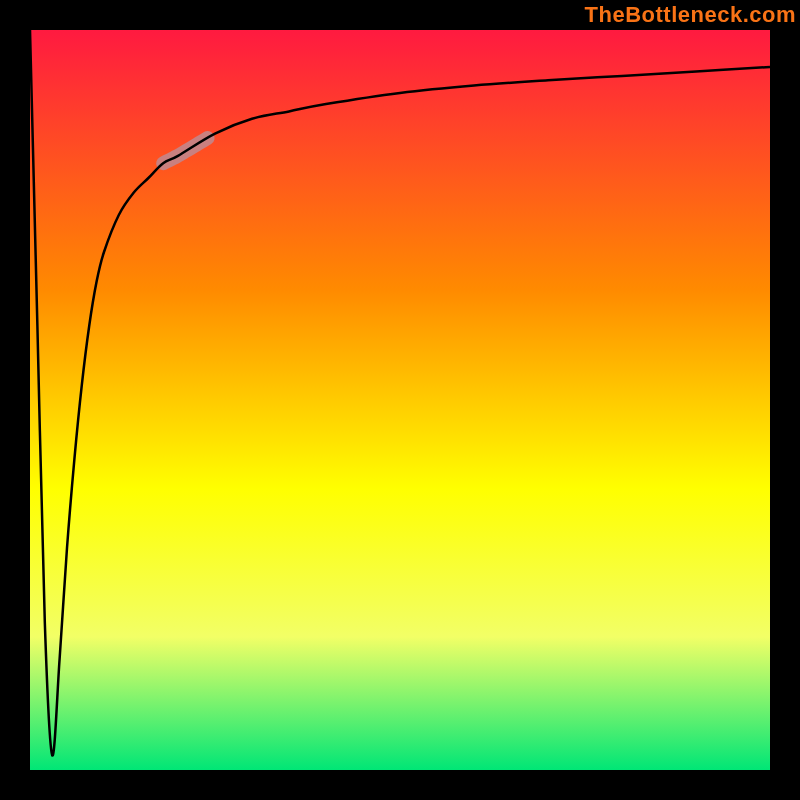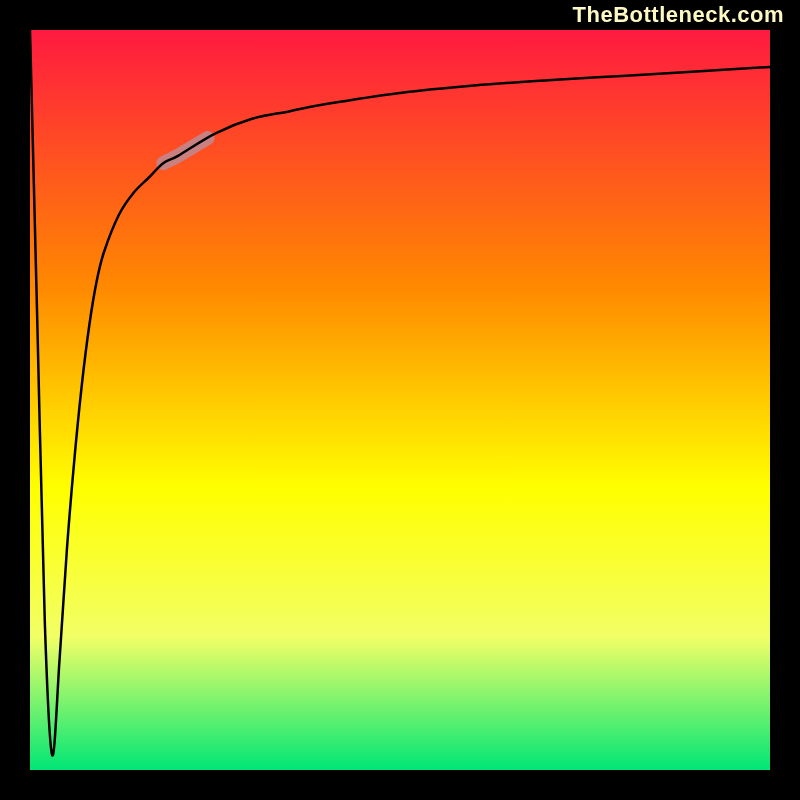--- a/index.html
+++ b/index.html
@@ -13,22 +13,22 @@
   }
   .frame {
     position: relative;
     width: 800px;
     height: 800px;
     background: #000;
   }
   .watermark {
     position: absolute;
     top: 2px;
-    right: 16px;
-    color: #fef9c3;
+    right: 4px;
+    color: #f97316;
     font-size: 22px;
     font-weight: bold;
     letter-spacing: 0.5px;
     z-index: 20;
     user-select: none;
   }
   .plot-wrap {
     position: absolute;
     top: 30px;
     left: 30px;

